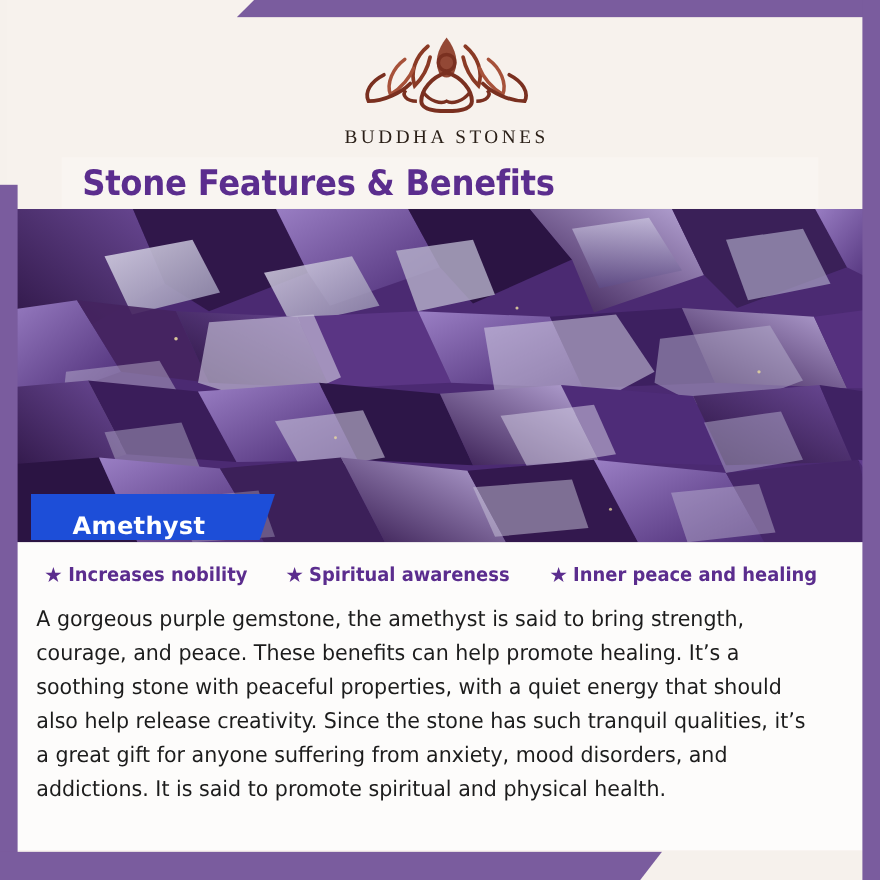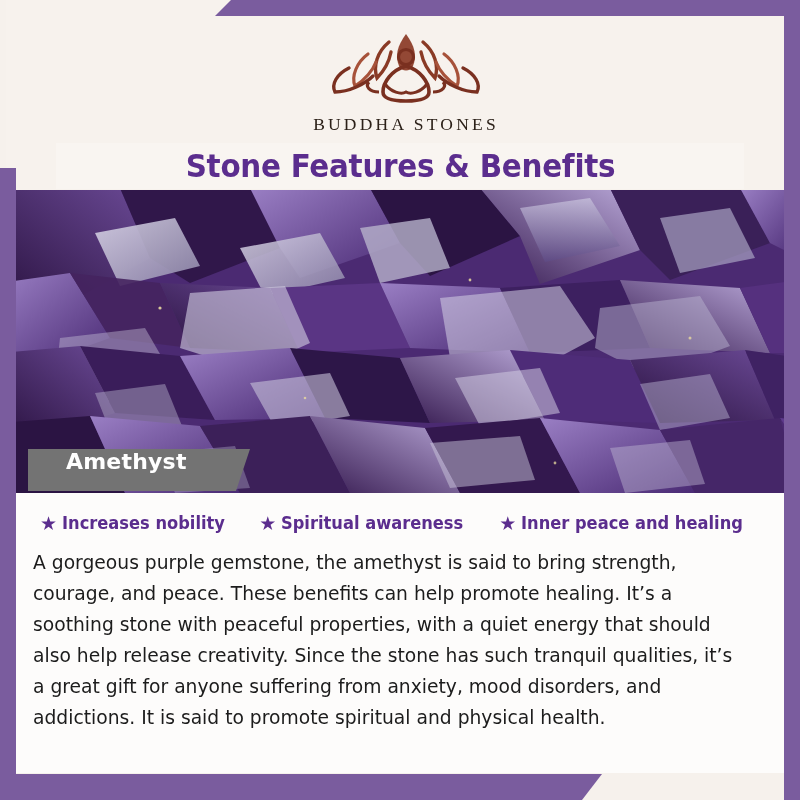--- a/index.html
+++ b/index.html
@@ -48,21 +48,21 @@
     font-family:"Liberation Serif", serif;
     font-size:17.5px;
     letter-spacing:3.2px;
     color:#2b2018;
   }
 
   
   .title-band {
     position:absolute; top:143px; left:56px; width:688px; height:46px;
     background:#f9f5f1;
-    display:flex; align-items:center; justify-content:center;
+    display:flex; align-items:center; 
     z-index:4;
   }
   .title-text {
     font-family:"DejaVu Sans", sans-serif;
     font-weight:bold;
     font-size:32px;
     color:#5b2d8e;
     letter-spacing:-0.3px;
     transform:scaleX(0.92);
     white-space:nowrap;
@@ -72,23 +72,23 @@
   .photo {
     position:absolute; top:188px; left:0; width:800px; height:305px;
     overflow:hidden; z-index:1;
     background:#3b1f5e;
   }
   .photo svg { display:block; width:800px; height:305px; }
 
   
   .stone-banner {
     position:absolute; top:449px; left:28px; width:222px; height:42px;
-    background:#737373;
+    background:#1d4ed8;
     clip-path:polygon(0 0, 100% 0, calc(100% - 14px) 100%, 0 100%);
-    display:flex; align-items:flex-start;
+    display:flex; align-items:flex-end;
     z-index:5;
   }
   .stone-name {
     margin-left:38px;
     color:#ffffff;
     font-family:"DejaVu Sans", sans-serif;
     font-weight:bold;
     font-size:22px;
     letter-spacing:0.2px;
   }

